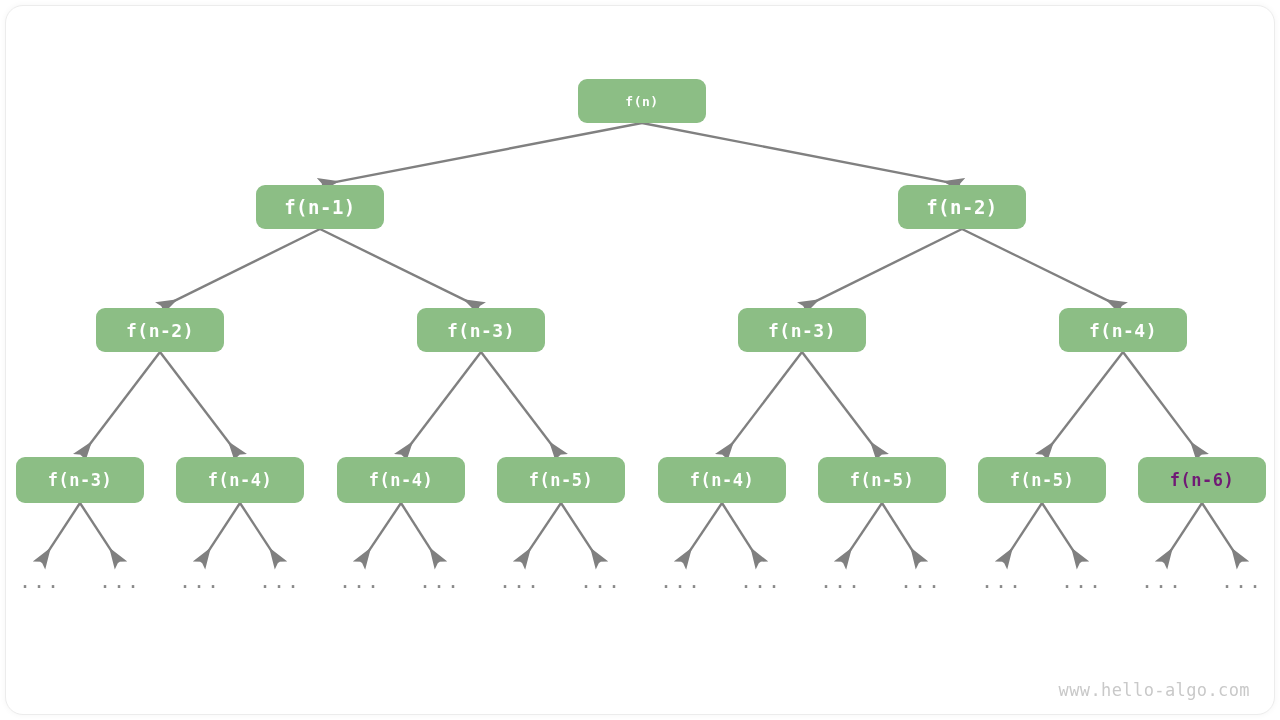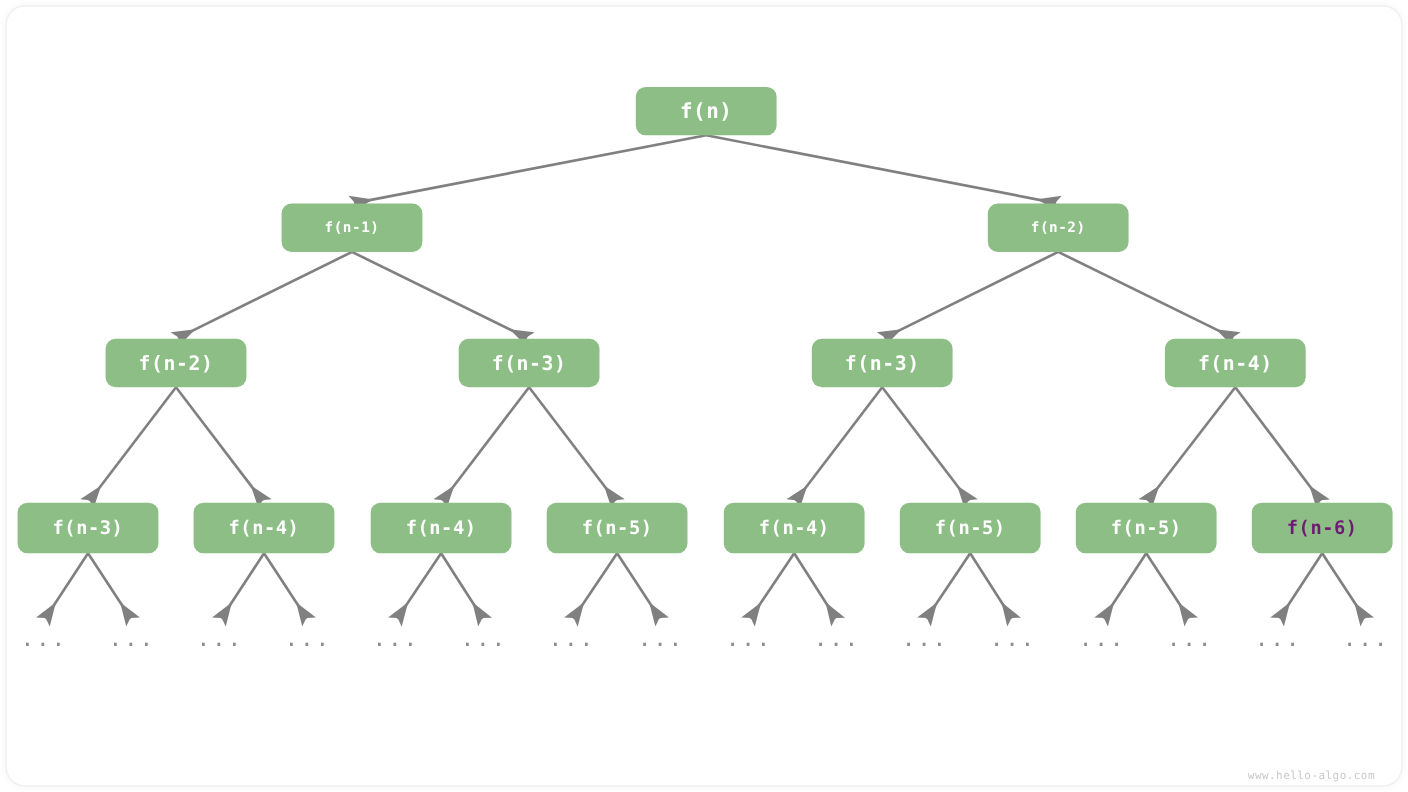--- a/index.html
+++ b/index.html
@@ -55,45 +55,45 @@
     display: flex;
     align-items: center;
     justify-content: center;
     font-family: "DejaVu Sans Mono", "Liberation Mono", monospace;
     font-weight: bold;
     letter-spacing: 0.5px;
     white-space: nowrap;
     user-select: none;
   }
 
-  .node-l1 { font-size: 19px; }
-  .node-l2 { font-size: 13px; text-align: right; }
+  .node-l1 { font-size: 13px; }
+  .node-l2 { font-size: 19px; text-align: right; }
   .node-l3 { font-size: 18px; }
   .node-l4 { font-size: 17px; }
 
   
   .ellipsis {
     position: absolute;
     color: #8b8b8b;
     font-family: "DejaVu Sans Mono", "Liberation Mono", monospace;
     font-size: 20px;
     letter-spacing: 2px;
     text-align: center;
     transform: translate(-50%, -50%);
     user-select: none;
   }
 
   
   .watermark {
     position: absolute;
     right: 30px;
-    bottom: 9px;
+    bottom: 20px;
     color: #c9c9c9;
     font-family: "DejaVu Sans Mono", "Liberation Mono", monospace;
-    font-size: 10px;
+    font-size: 17px;
     letter-spacing: 0.4px;
     user-select: none;
   }
 </style>
 </head>
 <body>
 
 <div id="canvas">
 
   <div class="card-frame"></div>

